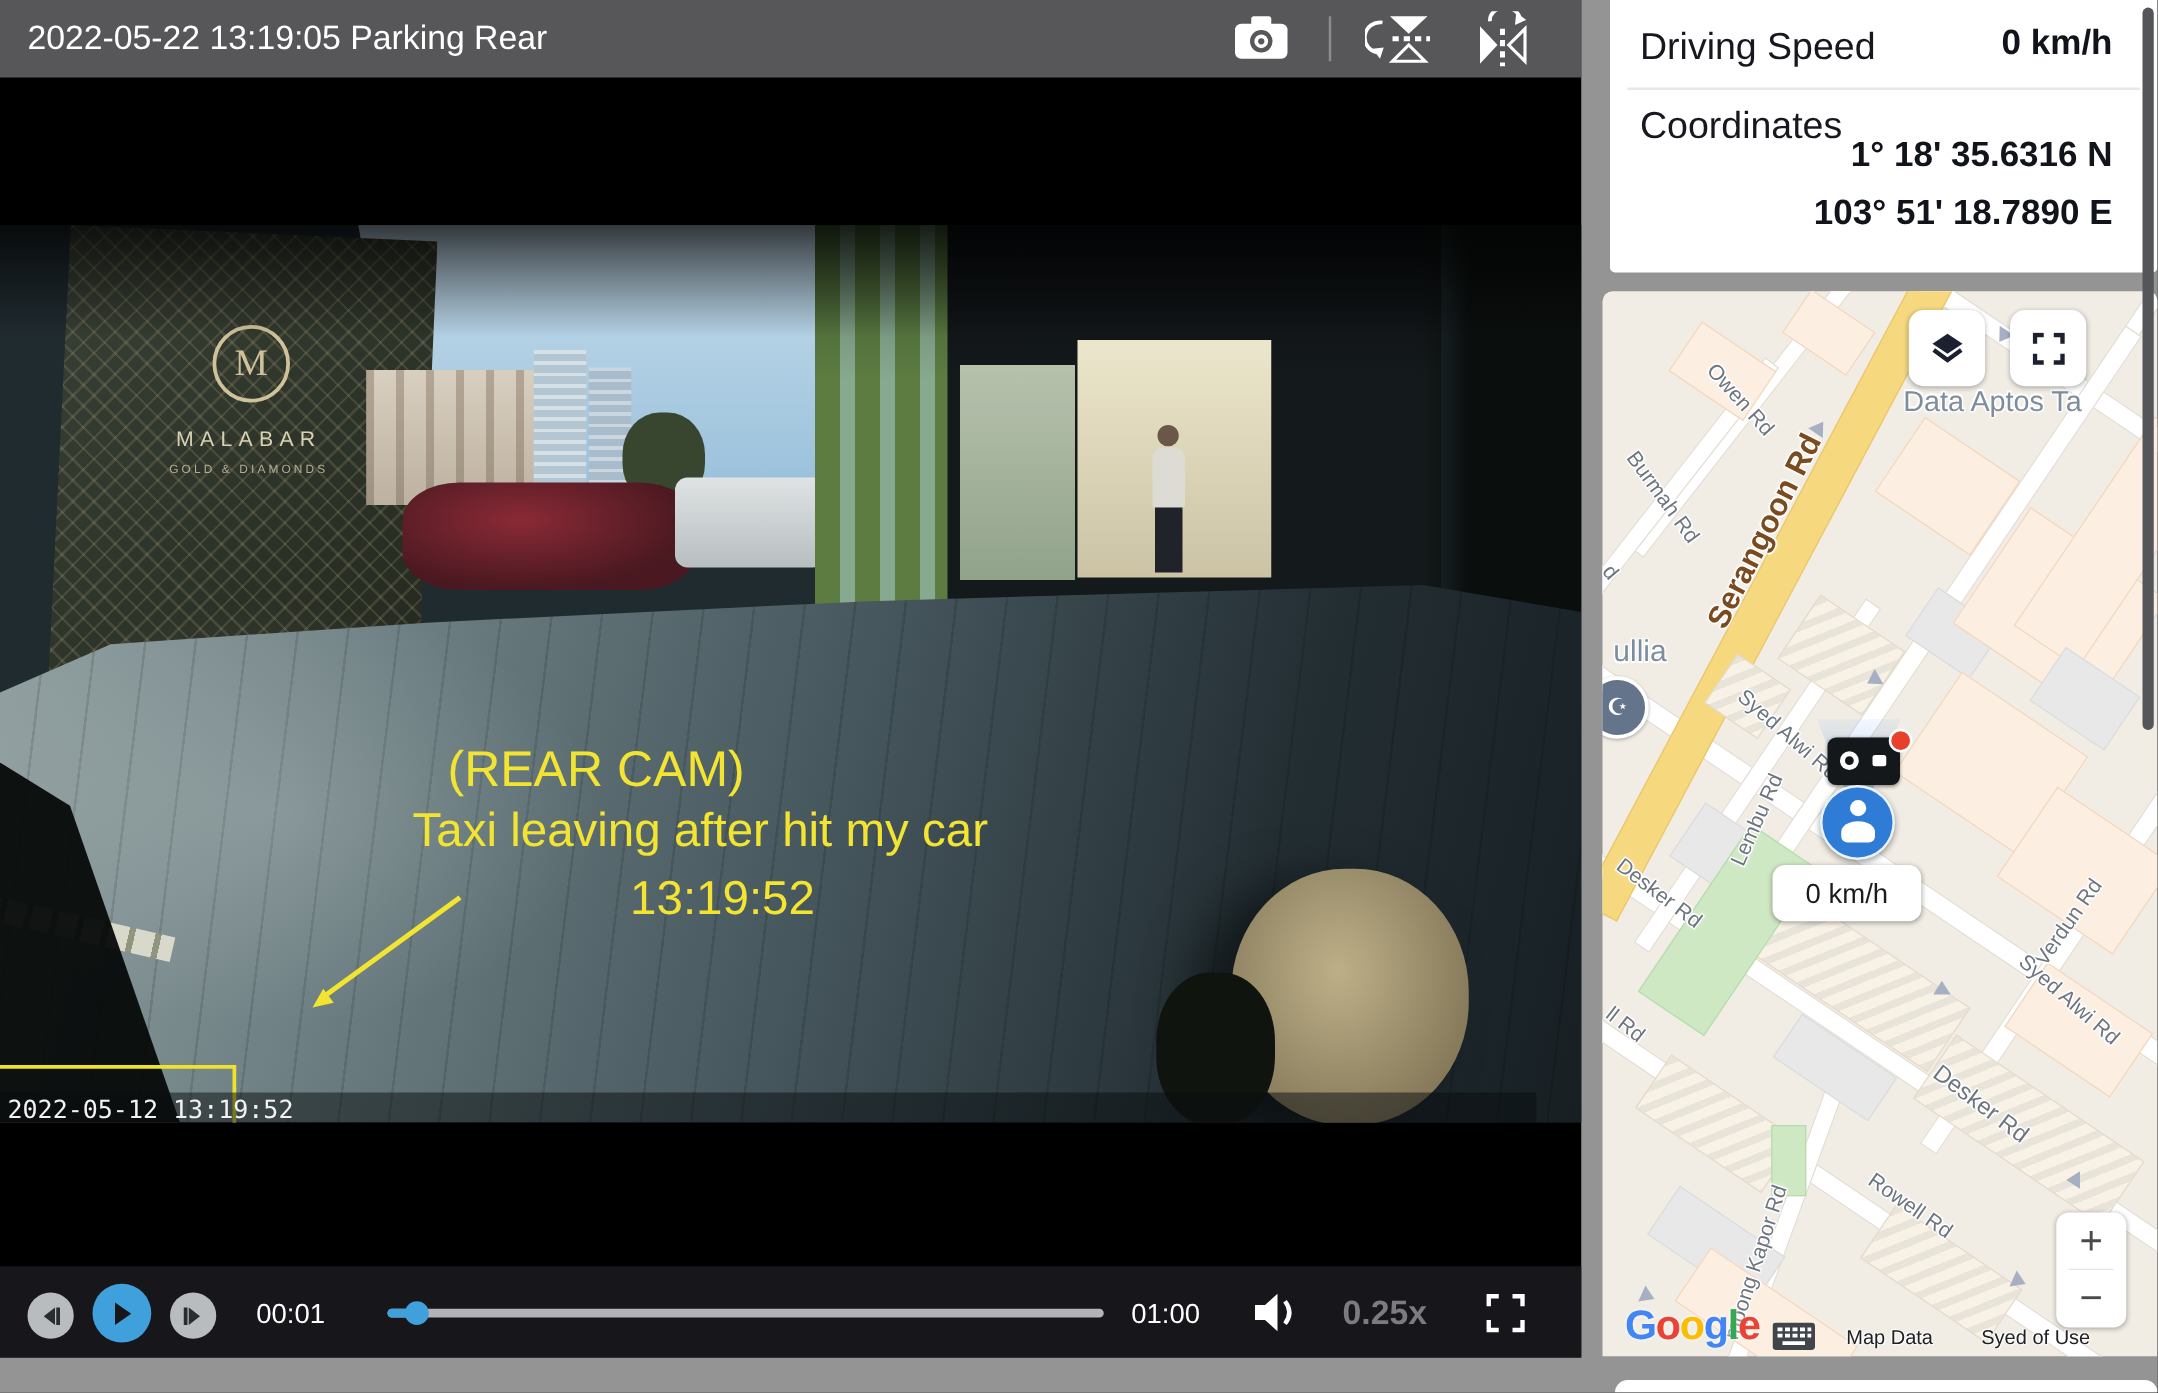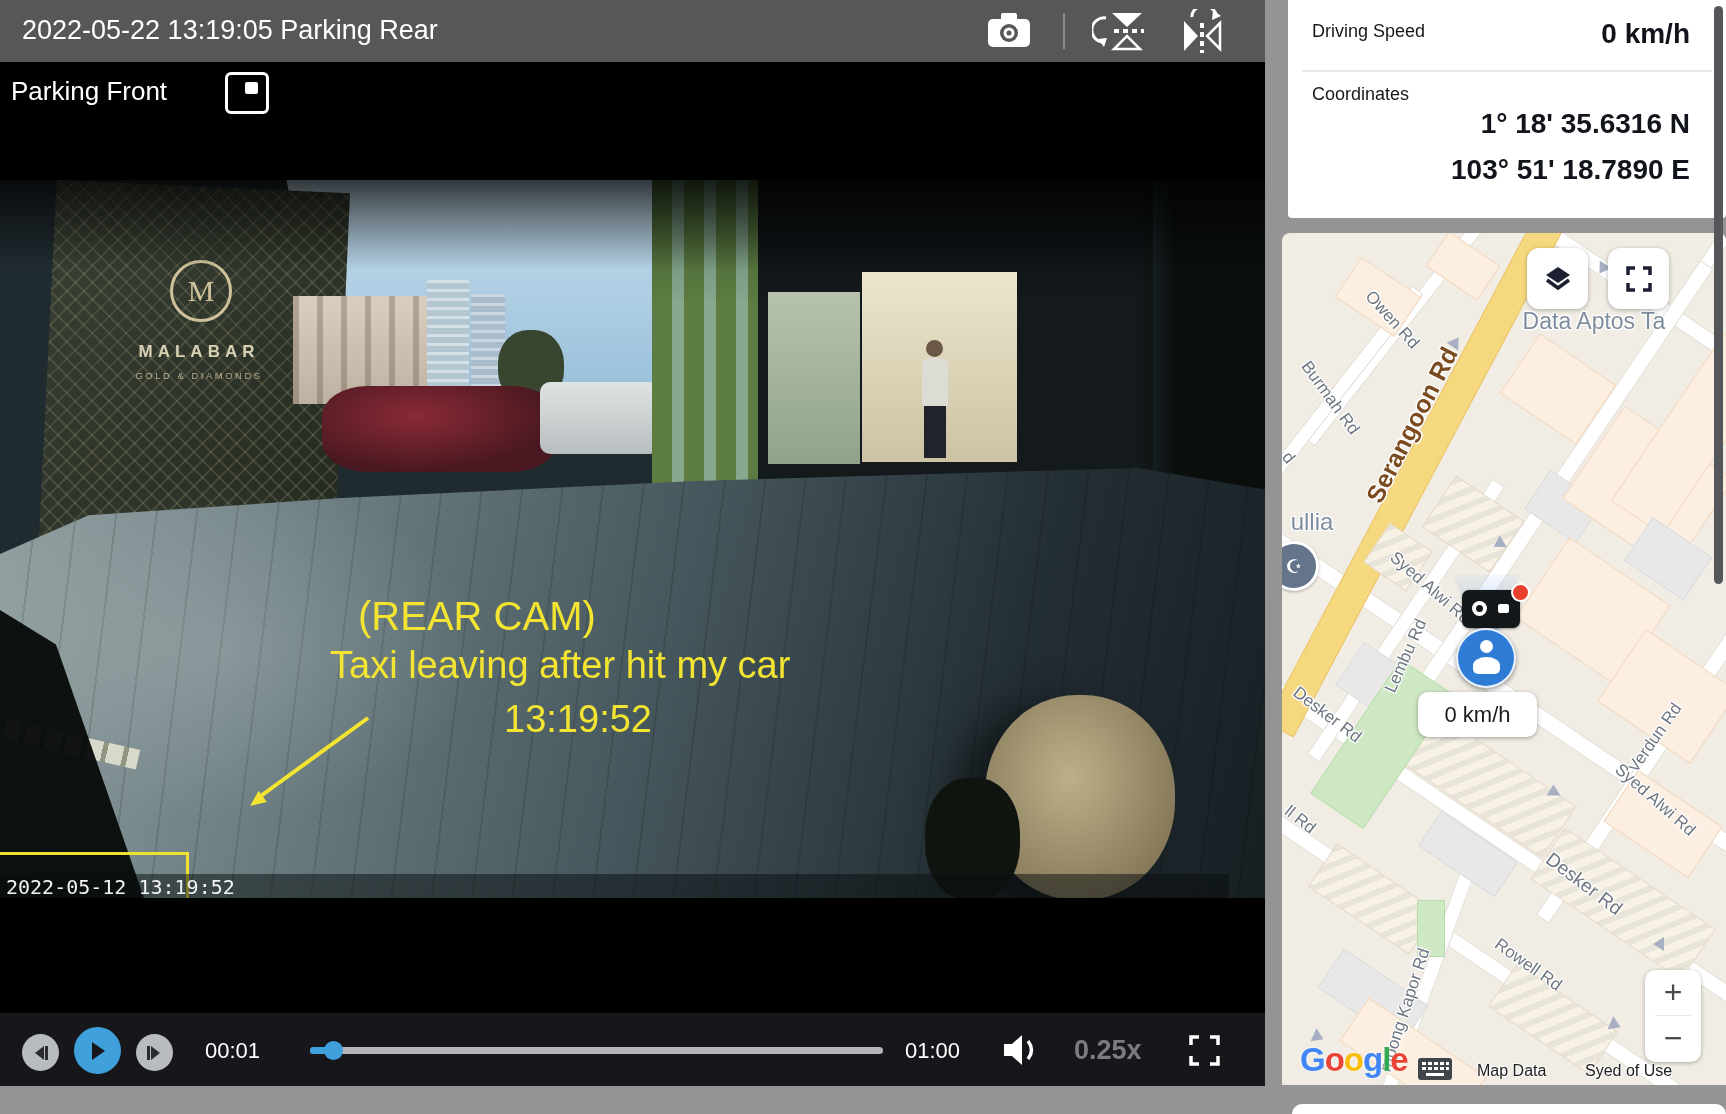--- a/index.html
+++ b/index.html
@@ -39,21 +39,21 @@
   .gray{background:#b9bcbf;}
   .blue{background:#3fa0dc;}
   .ctime{position:absolute;top:25px;font-size:22px;color:#fff;white-space:nowrap;}
   .track{position:absolute;left:310px;top:34px;width:573px;height:7px;background:#b4b4b7;border-radius:4px;cursor:pointer;}
   .trackfill{position:absolute;left:0;top:0;width:24px;height:7px;background:#3fa0dc;border-radius:4px;}
   .thumb{position:absolute;left:14px;top:-6px;width:19px;height:19px;background:#3fa0dc;border-radius:50%;}
   .speed{position:absolute;left:1074px;top:22px;font-size:27px;font-weight:bold;color:#7b7b82;cursor:pointer;}
 
   
   .card1{position:absolute;left:1288px;top:0;width:438px;height:218px;background:#fff;border-radius:0 0 4px 4px;}
-  .c1-label{position:absolute;font-size:18px;color:#16181d;text-align:right;}
+  .c1-label{position:absolute;font-size:30px;color:#16181d;text-align:right;}
   .c1-val{position:absolute;right:36px;font-size:28px;font-weight:bold;color:#11141a;white-space:nowrap;}
   .c1-div{position:absolute;left:14px;top:70px;width:410px;height:2px;background:#e7e7e7;}
   .scrollbar{position:absolute;left:1714px;top:6px;width:9px;height:578px;background:#55565a;border-radius:5px;z-index:60;cursor:pointer;}
   .peek{position:absolute;left:1292px;top:1104px;width:434px;height:10px;background:#fff;border-radius:12px 12px 0 0;}
 
   
   .map{position:absolute;left:1282px;top:233px;width:444px;height:852px;background:#f1ede5;overflow:hidden;border-radius:8px 8px 0 0;cursor:grab;}
   .map > div{position:absolute;}
   .road{background:#fff;border:1px solid #e2ddd3;}
   .roady{background:#f6d87f;border:1px solid #eac66d;}
@@ -131,35 +131,29 @@
       </svg>
       <svg class="tb-icon" style="left:1176px;top:9px" width="60" height="46" viewBox="0 0 60 46">
         <path d="M8 12 L8 42 L22 27 Z" fill="#fff"></path>
         <line x1="26" y1="14" x2="26" y2="44" stroke="#fff" stroke-width="4" stroke-dasharray="5 4"></line>
         <path d="M44 14 L44 40 L31 27 Z" fill="none" stroke="#fff" stroke-width="2.5"></path>
         <path d="M16 8 A 11 9 0 0 1 40 6" fill="none" stroke="#fff" stroke-width="3"></path>
         <path d="M37 1 L45 7 L36 11 Z" fill="#fff"></path>
       </svg>
     </div>
 
-    <div class="piprow">
-      <span class="piplabel">Parking Front</span>
-      <div class="pipicon">
-          <div class="sq"></div>
-        </div>
-    </div>
 
     <div class="vf">
       <div style="left:268px;top:0;width:464px;height:248px;background:linear-gradient(#c6ddec,#93bcd8);clip-path:polygon(4% 0,100% 0,86% 100%,14% 100%);"></div>
       <div style="left:738px;top:0;width:85px;height:95px;background:#b7d2e2;opacity:.8;"></div>
       <div style="left:38px;top:0;width:312px;height:440px;clip-path:polygon(6% 0,100% 3%,94% 100%,0 86%);background:repeating-linear-gradient(45deg,rgba(197,184,138,.16) 0 2px,transparent 2px 12px),repeating-linear-gradient(-45deg,rgba(197,184,138,.16) 0 2px,transparent 2px 12px),linear-gradient(135deg,#3a4136,#20261c);"></div>
       <div class="ring">
           <span>M</span>
         </div>
-      <div class="sign-name" style="position:absolute;font-weight:bold;">MALABAR</div>
+      <div class="sign-name" style="position:absolute;">MALABAR</div>
       <div class="sign-sub" style="position:absolute;">GOLD &amp; DIAMONDS</div>
       <div style="left:293px;top:116px;width:140px;height:108px;background:repeating-linear-gradient(90deg,rgba(90,70,50,.30) 0 6px,transparent 6px 24px),linear-gradient(#d9cfc0,#bdb2a1);"></div>
       <div style="left:427px;top:100px;width:42px;height:116px;background:repeating-linear-gradient(180deg,rgba(255,255,255,.45) 0 3px,transparent 3px 9px),#b5c6d3;"></div>
       <div style="left:471px;top:114px;width:34px;height:100px;background:repeating-linear-gradient(180deg,rgba(255,255,255,.4) 0 3px,transparent 3px 9px),#a8bccb;"></div>
       <div style="left:498px;top:150px;width:66px;height:74px;background:#39462f;border-radius:45%;"></div>
       <div style="left:322px;top:206px;width:235px;height:86px;background:radial-gradient(ellipse at 40% 35%,#8a2a36,#491820 70%);border-radius:46px/30px;"></div>
       <div style="left:540px;top:202px;width:120px;height:72px;background:linear-gradient(#dfe3e4,#b8bec0);border-radius:10px;"></div>
       <div style="left:652px;top:0;width:108px;height:310px;background:linear-gradient(rgba(10,20,15,.35),transparent 40%),repeating-linear-gradient(90deg,#5c7c41 0 20px,#87a98f 20px 32px);"></div>
       <div style="left:758px;top:0;width:395px;height:310px;background:linear-gradient(#0b0e10,#14191b 40%);"></div>
       <div style="left:768px;top:112px;width:92px;height:172px;background:linear-gradient(#c9d4bd,#9fb297);opacity:.9;"></div>

